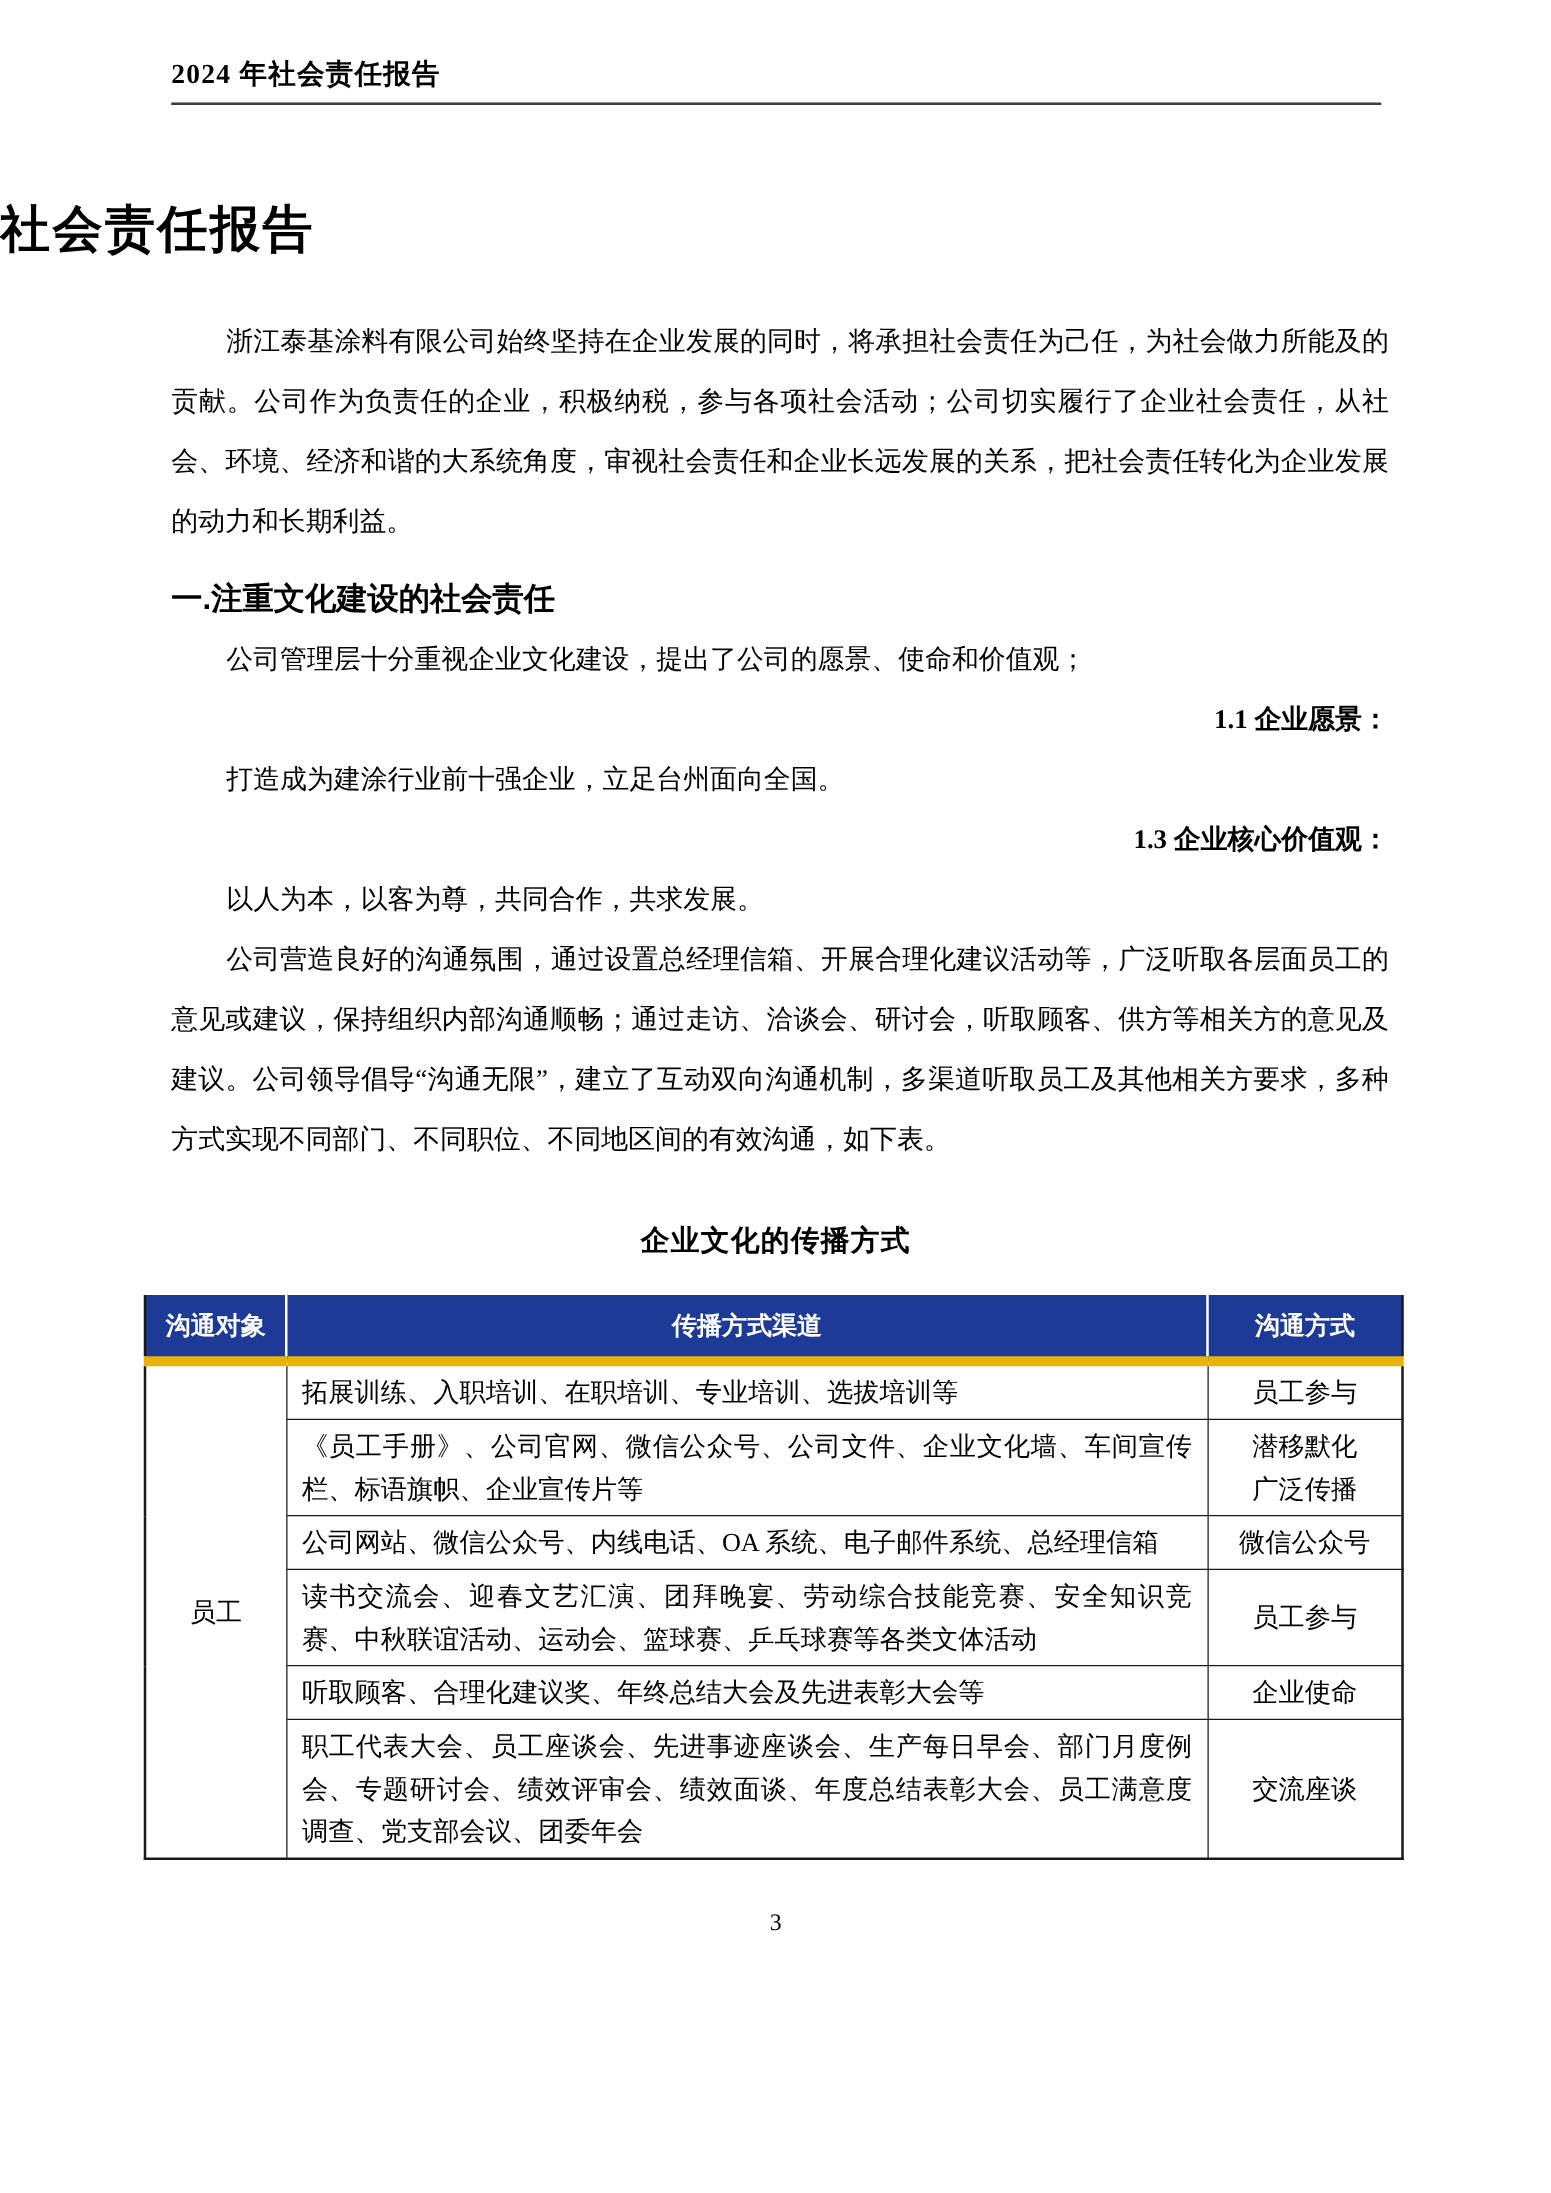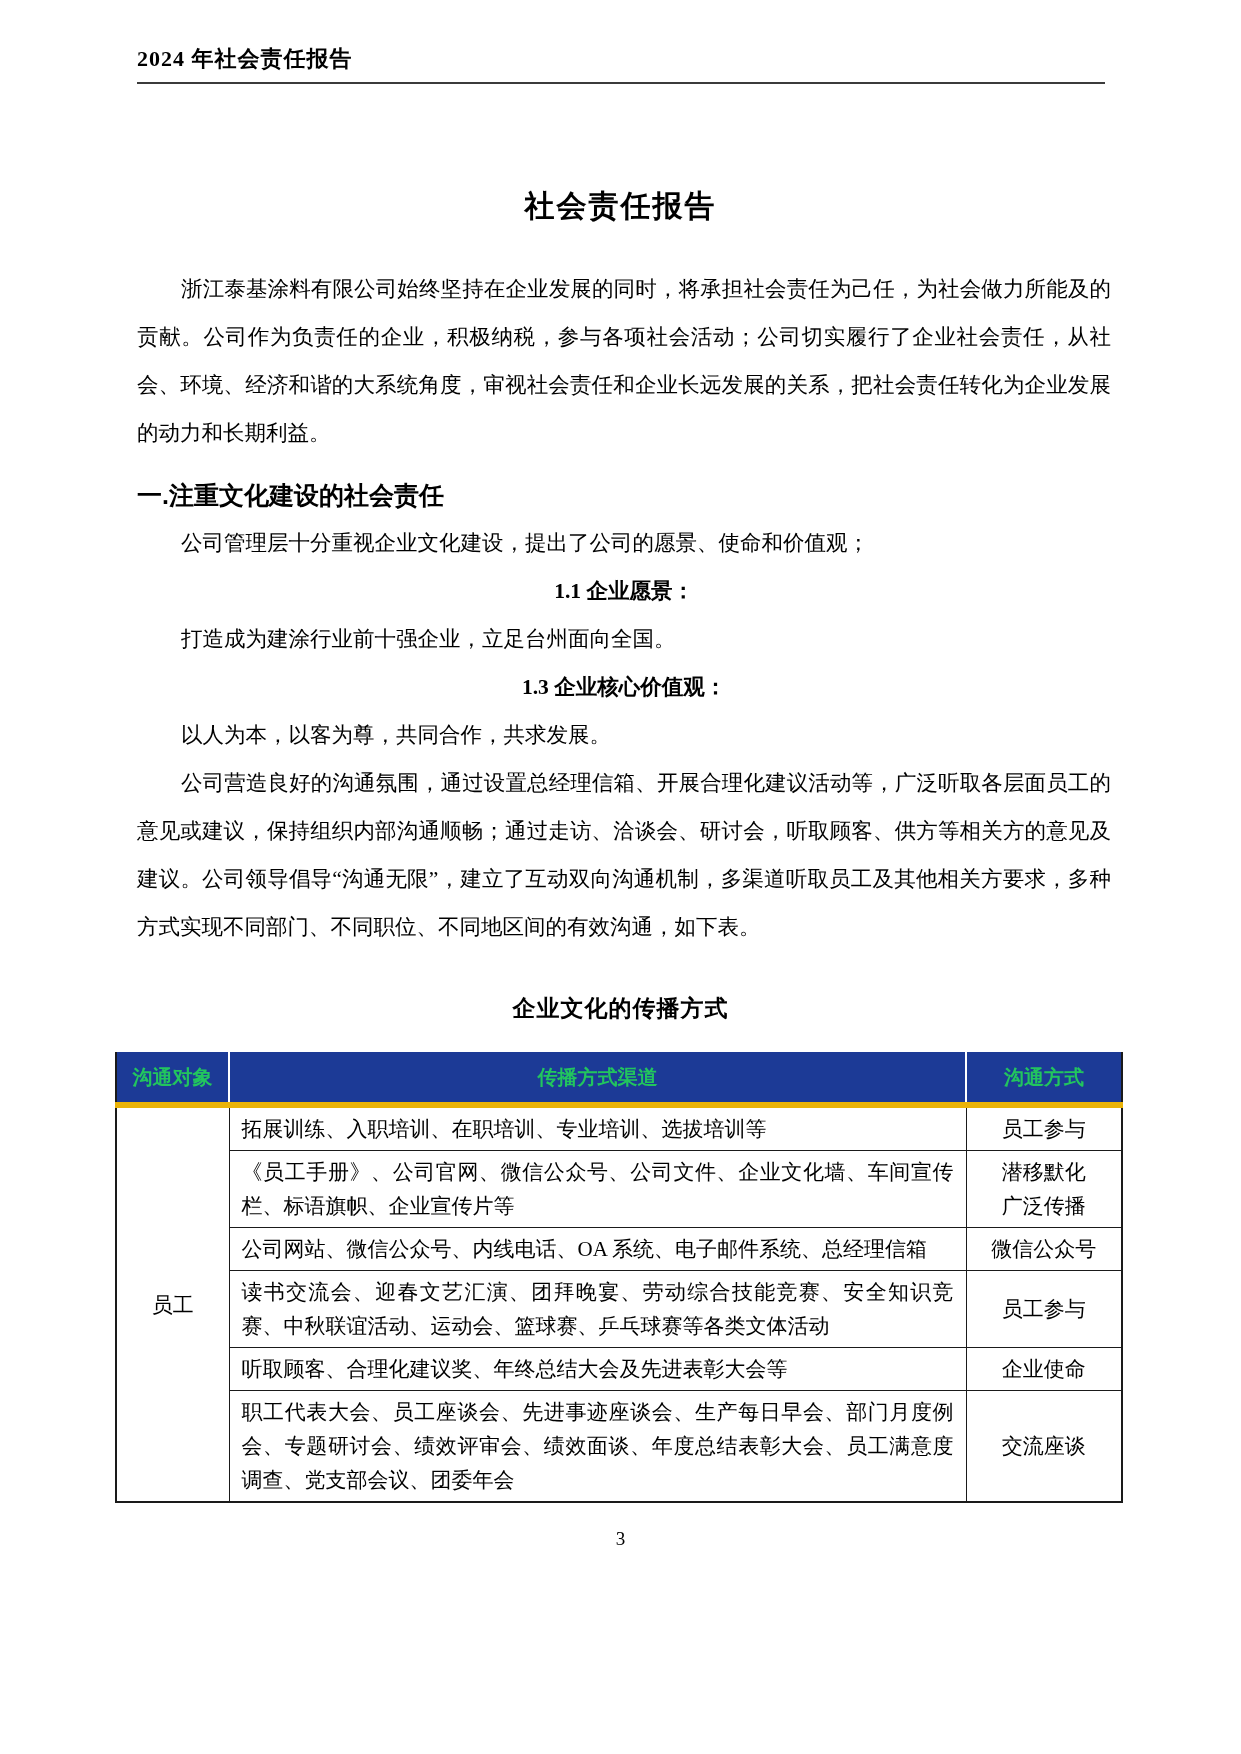--- a/index.html
+++ b/index.html
@@ -18,23 +18,23 @@
   .pg-header { padding: 44px 136px 0 137px; }
   .pg-header-text { font-size: 22px; font-weight: bold; letter-spacing: 1px; }
   .pg-rule {
     margin: 8px 136px 0 137px;
     border: none;
     border-top: 2px solid #3b3b3b;
     height: 0;
   }
   
   .doc-title {
-    margin: 102px 0 0 0;
-    text-align: center;
-    font-size: 30px;
+    margin: 72px 0 0 0;
+    text-align: left;
+    font-size: 40px;
     font-weight: bold;
     letter-spacing: 2px;
   }
   
   .content {
     margin: 38px 130px 0 137px;
     font-size: 21.5px;
     line-height: 48px;
     text-align: justify;
   }
@@ -45,21 +45,21 @@
     line-height: 48px;
     font-weight: bold;
     font-family: "Liberation Sans", "DejaVu Sans", sans-serif;
     text-align: left;
   }
   h3.h-num {
     margin: 0;
     font-size: 21.5px;
     line-height: 48px;
     font-weight: bold;
-    text-align: center;
+    text-align: right;
   }
   
   .table-title {
     margin: 42px 0 26px 0;
     text-align: center;
     font-size: 23px;
     font-weight: bold;
     font-family: "Liberation Sans", "DejaVu Sans", sans-serif;
     letter-spacing: 1px;
   }
@@ -69,28 +69,28 @@
     border-collapse: collapse;
     table-layout: fixed;
     border: 2px solid #1a1a1a;
     font-size: 21px;
   }
   table.comm-table col.c1 { width: 113px; }
   table.comm-table col.c2 { width: 737px; }
   table.comm-table col.c3 { width: 156px; }
   table.comm-table thead th {
     background: #1C3A96;
-    color: #22c55e;
+    color: #ffffff;
     font-family: Liberation Sans, sans-serif;
     font-weight: bold;
     font-size: 20px;
     height: 54px;
     text-align: center;
     vertical-align: middle;
-    border-bottom: 6px solid #eab308;
+    border-bottom: 8px solid #eab308;
     border-top: 2px solid #ffffff;
   }
   table.comm-table thead th + th { border-left: 2px solid #ffffff; }
   table.comm-table tbody td {
     border: 1px solid #1a1a1a;
     padding: 4px 12px;
     line-height: 34px;
     vertical-align: middle;
   }
   td.aud { text-align: center; vertical-align: middle; }

